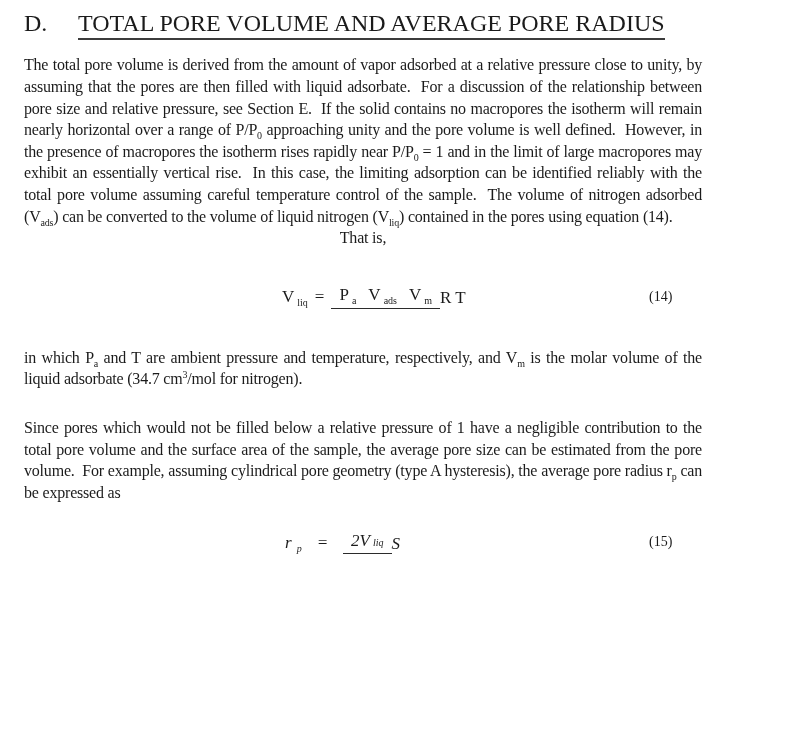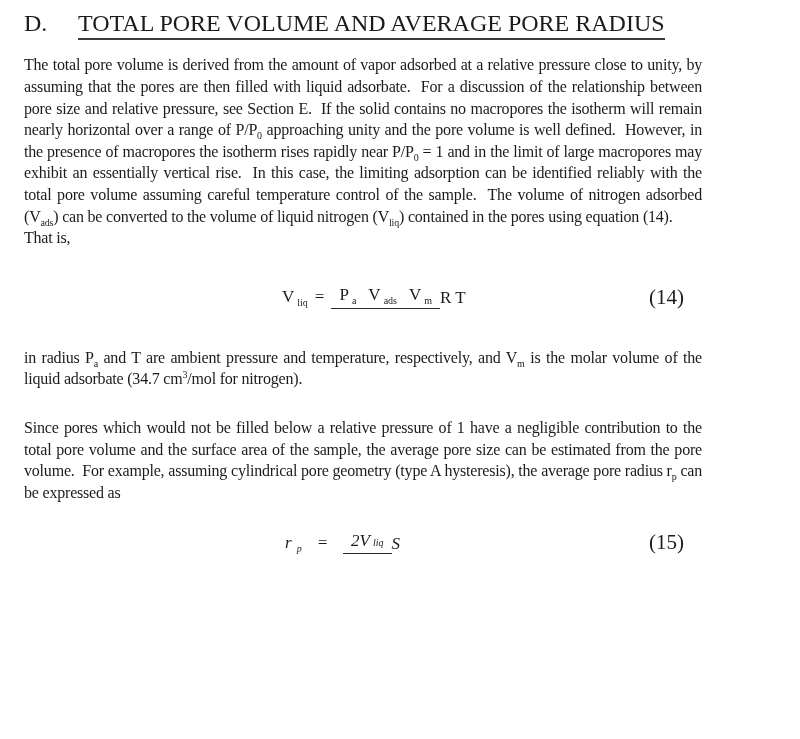--- a/index.html
+++ b/index.html
@@ -35,21 +35,21 @@
     margin-left: 5px;
     width: 678px;
     font-size: 16px;
     line-height: 21.6px;
     letter-spacing: -0.2px;
     text-align: justify;
   }
   .bodytext sub { font-size: 10px; line-height: 0; }
   .bodytext sup { font-size: 10px; line-height: 0; }
   .p1 { margin-top: 18px; }
-  .p-that-is { text-align: left; }
+  .p-that-is { text-align: center; }
   .p2 { margin-top: 27px; }
   .p3 { margin-top: 27px; }
   .p4 { margin-top: 9px; }
   
   .equation {
     position: relative;
     display: flex;
     align-items: center;
     font-size: 17px;
     line-height: 1.15;
@@ -68,21 +68,21 @@
     padding: 0 8px 3px 8px;
     white-space: nowrap;
   }
   .eq14 .num .term + .term { margin-left: 12px; }
   .frac .den { padding-top: 2px; white-space: nowrap; }
   .eq-number {
     position: absolute;
     left: 630px;
     top: 50%;
     transform: translateY(-50%);
-    font-size: 21px;
+    font-size: 14px;
   }
   .italic { font-style: italic; gap: 8px; }
   .eq15 .eq-lhs sub { margin-left: 5px; }
 </style>
 </head>
 <body>
 
 <div class="page">
 
   <div class="heading">
@@ -100,21 +100,21 @@
       <span class="num">
         <span class="term"><span>P</span><sub>a</sub></span>
         <span class="term"><span>V</span><sub>ads</sub></span>
         <span class="term"><span>V</span><sub>m</sub></span>
       </span>
       <span class="den">R T</span>
     </span>
     <span class="eq-number">(14)</span>
   </div>
 
-  <p class="bodytext p2"><span>in radius P</span><sub>a</sub><span> and T are ambient pressure and temperature, respectively, and V</span><sub>m</sub><span> is the molar volume of the liquid adsorbate (34.7 cm</span><sup>3</sup><span>/mol for nitrogen).</span></p>
+  <p class="bodytext p2"><span>in which P</span><sub>a</sub><span> and T are ambient pressure and temperature, respectively, and V</span><sub>m</sub><span> is the molar volume of the liquid adsorbate (34.7 cm</span><sup>3</sup><span>/mol for nitrogen).</span></p>
 
   <p class="bodytext p3"><span>Since pores which would not be filled below a relative pressure of 1 have a negligible contribution to the total pore volume and the surface area of the sample, the average pore size can be estimated from the pore volume.&nbsp; For example, assuming cylindrical pore geometry (type A hysteresis), the average pore radius r</span><sub>p</sub><span> can be expressed as</span></p>
 
   <div class="equation eq15 italic">
     <span class="eq-lhs"><span>r</span><sub>p</sub></span>
     <span class="eq-equals">=</span>
     <span class="frac">
       <span class="num">
           <span>2V</span>
           <sub>liq</sub>

